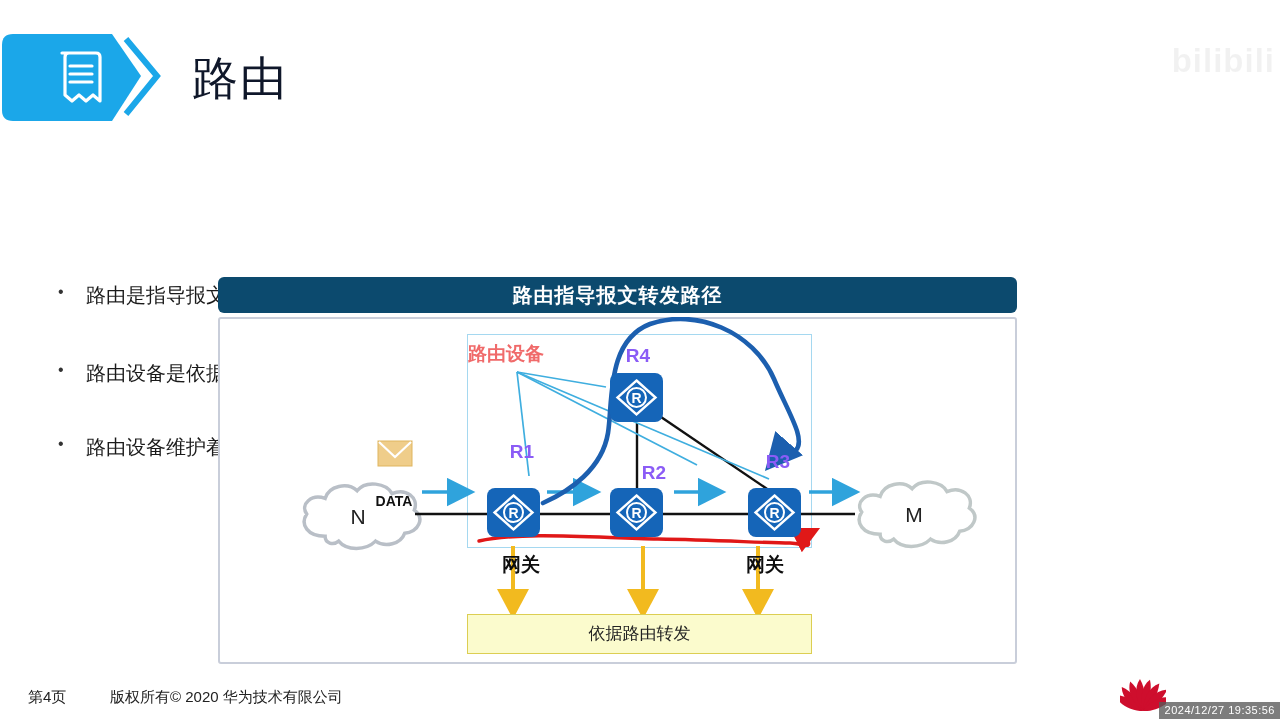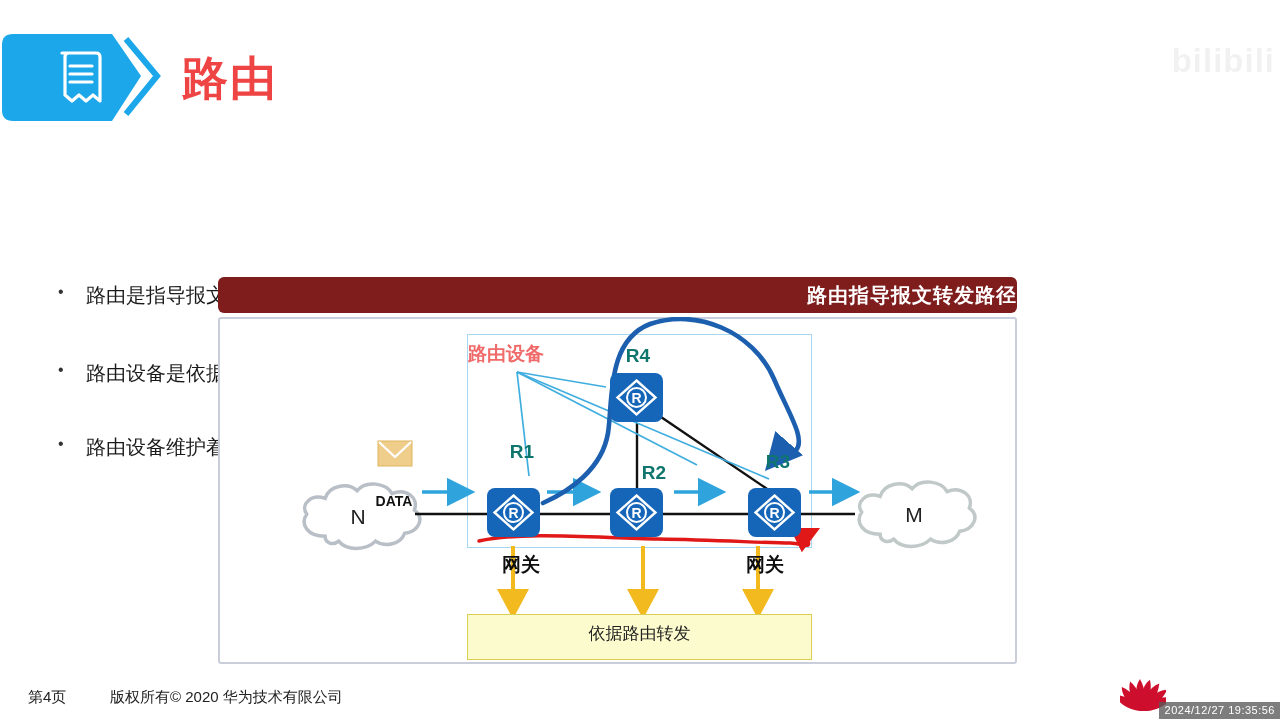--- a/index.html
+++ b/index.html
@@ -4,51 +4,51 @@
 <style>
   * { margin:0; padding:0; box-sizing:border-box; }
   html,body { width:1280px; height:720px; }
   body {
     position:relative; width:1280px; height:720px; background:#ffffff;
     font-family:"Liberation Sans","DejaVu Sans",sans-serif; overflow:hidden; color:#111;
   }
   .abs { position:absolute; }
 
   
-  .page-title { left:182px; top:48px; font-size:46px; font-weight:bold; color:#ef4444; letter-spacing:2px; }
+  .page-title { left:192px; top:48px; font-size:46px; font-weight:normal; color:#0f172a; letter-spacing:2px; }
 
   
   .bullets { left:50px; top:140px; width:1100px; }
   .bullet-row { position:relative; padding-left:36px; font-size:20px; color:#1a1a1a; }
   .bullet-row::before { content:"•"; position:absolute; left:8px; top:1px; font-size:16px; color:#333; }
   .b1 { top:142px; } .b2 { top:193px; } .b3 { top:240px; }
 
   
   .diagram-titlebar {
-    left:218px; top:277px; width:799px; height:36px; background:#7f1d1d; border-radius:6px;
-    color:#fff; font-size:20px; font-weight:bold; text-align:right; line-height:36px; letter-spacing:1px;
+    left:218px; top:277px; width:799px; height:36px; background:#0c4a6e; border-radius:6px;
+    color:#fff; font-size:20px; font-weight:bold; text-align:center; line-height:36px; letter-spacing:1px;
   }
   .diagram-box { left:218px; top:317px; width:799px; height:347px; background:#fff;
     border:2px solid #C9CEDA; border-radius:3px; }
   .device-group-box { left:467px; top:334px; width:345px; height:214px; border:1px solid #A5D8F0; }
   .device-group-label { left:468px; top:341px; font-size:19px; font-weight:bold; color:#F06A6A; }
 
   .diagram-svg { left:218px; top:317px; width:799px; height:347px; }
 
-  .node-label { font-size:19px; font-weight:bold; color:#0f766e; text-align:center; width:40px; }
+  .node-label { font-size:19px; font-weight:bold; color:#8b5cf6; text-align:center; width:40px; }
   .lbl-r1 { left:494px; top:441px;text-align:right; } .lbl-r2 { left:634px; top:462px; }
   .lbl-r3 { left:758px; top:451px; } .lbl-r4 { left:618px; top:345px; }
   .cloud-label { font-size:21px; color:#222; width:40px; text-align:center; }
   .lbl-n { left:338px; top:505px; } .lbl-m { left:894px; top:503px; }
   .data-label { left:368px; top:468px; width:52px; text-align:center; font-size:14px; font-weight:bold; color:#111;margin-top:25px; }
   .gw-label { font-size:19px; font-weight:bold; color:#0d0d0d; width:52px; text-align:right; }
   .gw-1 { left:488px; top:552px; } .gw-2 { left:732px; top:552px; }
 
   .action-box {
-    left:467px; top:614px; width:345px; height:46px; background:#FBFBCD; border:1.5px solid #DCCE52;
+    left:467px; top:614px; width:345px; height:40px; background:#FBFBCD; border:1.5px solid #DCCE52;
     font-size:17px; color:#222; text-align:center; line-height:37px;
   }
 
   
   .page-number { left:28px; top:688px; font-size:15px; color:#222; }
   .copyright { left:110px; top:688px; font-size:15px; color:#222;text-align:right; }
   .huawei-text { left:1167px; top:686px; font-size:21px; font-weight:bold; color:#38383f; letter-spacing:2.5px;margin-top:43px; }
   .timestamp { right:0; bottom:1px; background:rgba(88,88,88,0.78); color:#fff; font-size:11px;
     padding:2px 5px 3px 6px; letter-spacing:0.5px;margin-top:32px; }
   .watermark { left:1035px; top:42px; width:240px; text-align:right; font-size:33px; font-weight:bold;

